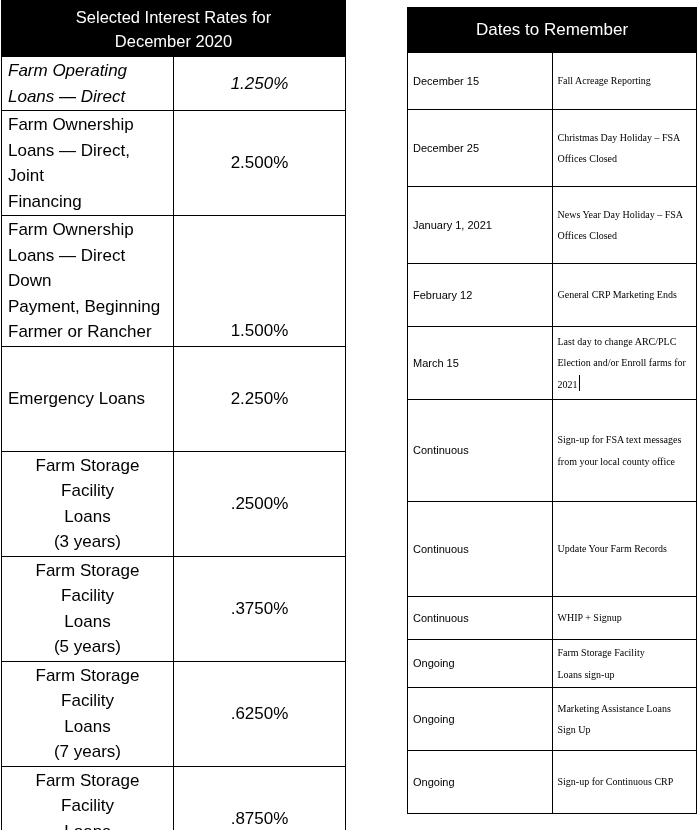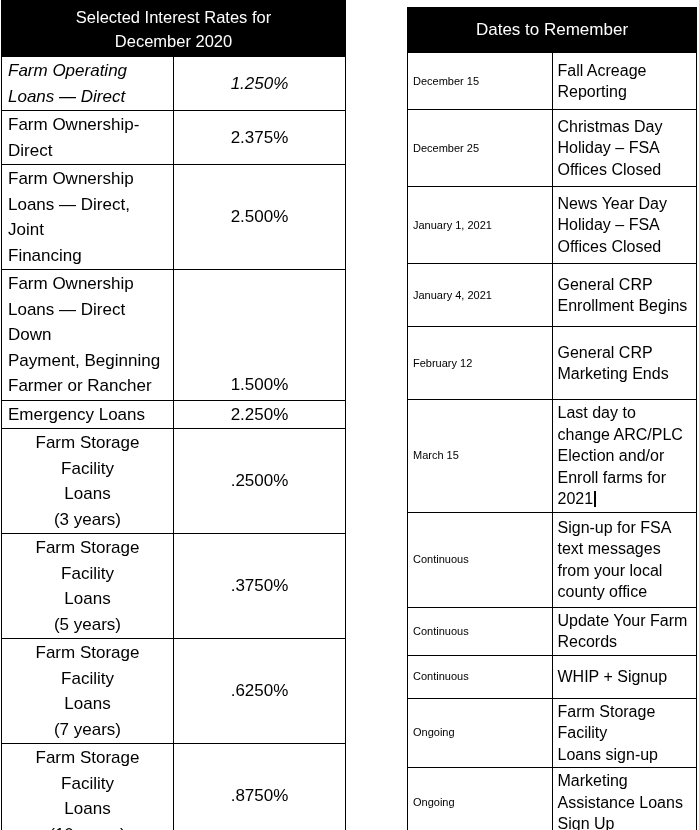--- a/index.html
+++ b/index.html
@@ -49,21 +49,21 @@
   .rates-table tbody tr:nth-child(8),
   .rates-table tbody tr:nth-child(9),
   .rates-table tbody tr:nth-child(10) { height: 77px; }
   .rates-table tbody tr:nth-child(11) { height: 52px; }
 
   
   .dates-table { width: 290px; margin-left: 61px; margin-top: 7px; table-layout: fixed; }
   .dates-table .tbl-header { font-size: 17px; line-height: 20px; height: 45px; }
   .dates-table td { vertical-align: middle; padding: 2px 5px; }
   .dates-table .date  { width: 127px; font-size: 11px; line-height: 17px; }
-  .dates-table .event { width: 163px; font-size: 16px; line-height: 21.5px; white-space: pre-line; }
+  .dates-table .event { width: 163px; font-size: 10px; line-height: 21.5px; white-space: pre-line; font-family: Liberation Serif, serif; }
 
   .dates-table tbody tr:nth-child(1)  { height: 57px; }
   .dates-table tbody tr:nth-child(2)  { height: 77px; }
   .dates-table tbody tr:nth-child(3)  { height: 77px; }
   .dates-table tbody tr:nth-child(4)  { height: 63px; }
   .dates-table tbody tr:nth-child(5)  { height: 73px; }
   .dates-table tbody tr:nth-child(6)  { height: 102px; }
   .dates-table tbody tr:nth-child(7)  { height: 95px; }
   .dates-table tbody tr:nth-child(8)  { height: 43px; }
   .dates-table tbody tr:nth-child(9)  { height: 43px; }
@@ -92,25 +92,20 @@
 December 2020</th>
       </tr>
     </thead>
     <tbody>
       <tr>
         <td class="label">Farm Operating
 Loans — Direct</td>
         <td class="rate">1.250%</td>
       </tr>
       <tr>
-        <td class="label">Farm Ownership-
-Direct</td>
-        <td class="rate">2.375%</td>
-      </tr>
-      <tr>
         <td class="label">Farm Ownership
 Loans — Direct, Joint
 Financing</td>
         <td class="rate">2.500%</td>
       </tr>
       <tr>
         <td class="label">Farm Ownership
 Loans — Direct Down
 Payment, Beginning
 Farmer or Rancher</td>
@@ -161,24 +156,20 @@
       </tr>
       <tr>
         <td class="date">December 25</td>
         <td class="event">Christmas Day Holiday – FSA Offices Closed</td>
       </tr>
       <tr>
         <td class="date">January 1, 2021</td>
         <td class="event">News Year Day Holiday – FSA Offices Closed</td>
       </tr>
       <tr>
-        <td class="date">January 4, 2021</td>
-        <td class="event">General CRP Enrollment Begins</td>
-      </tr>
-      <tr>
         <td class="date">February 12</td>
         <td class="event">General CRP Marketing Ends</td>
       </tr>
       <tr>
         <td class="date">March 15</td>
         <td class="event"><span>Last day to change ARC/PLC Election and/or Enroll farms for 2021</span><span class="caret"></span></td>
       </tr>
       <tr>
         <td class="date">Continuous</td>
         <td class="event">Sign-up for FSA text messages from your local county office</td>

